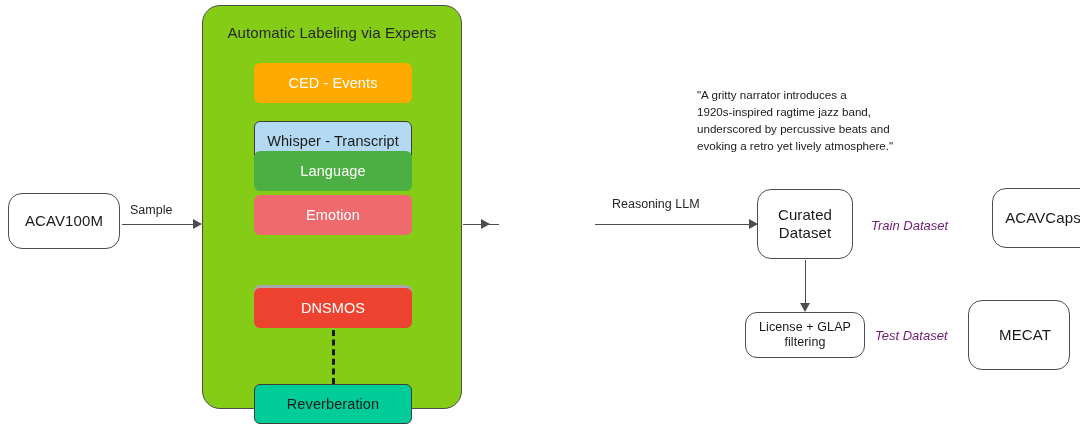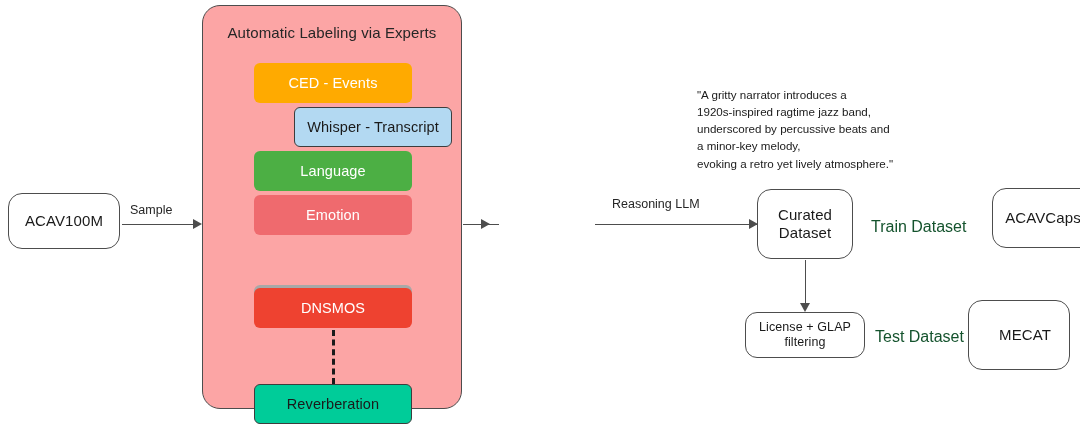--- a/index.html
+++ b/index.html
@@ -40,21 +40,21 @@
   
   #expert-container {
     position: absolute;
     left: 202px;
     top: 5px;
     width: 260px;
     height: 404px;
     box-sizing: border-box;
     border: 1.8px solid #4d4d4d;
     border-radius: 18px;
-    background: #fca5a5;
+    background: #84cc16;
   }
   #expert-title {
     position: absolute;
     left: 0;
     top: 18px;
     width: 100%;
     text-align: center;
     font-size: 15px;
     color: #262626;
     letter-spacing: .1px;
@@ -113,23 +113,24 @@
   }
 
   .edge-label {
     position: absolute;
     font-size: 12.5px;
     color: #262626;
     white-space: nowrap;
   }
   .side-label {
     position: absolute;
-    font-size: 16px;
-    color: #14532d;
+    font-size: 13px;
+    color: #701a75;
     white-space: nowrap;
+    font-style: italic;
   }
 
   
   #caption {
     position: absolute;
     left: 697px;
     top: 86px;
     width: 230px;
     font-size: 11.6px;
     line-height: 1.48;
@@ -151,21 +152,21 @@
   <div class="hline" style="left:122px; top:224px; width:72px;"></div>
   <div class="arrowhead-r" style="left:193px; top:219px;"></div>
   <div class="edge-label" style="left:130px; top:203px;">Sample</div>
 
   <div id="expert-container">
     <div id="expert-title">Automatic Labeling via Experts</div>
 
     <div class="pill" style="top: 57px; background: rgb(255, 170, 0); color: rgb(255, 255, 255);">
       <span>CED - Events</span>
     </div>
-    <div class="pill" style="top: 101px; background: rgb(179, 217, 242); color: rgb(26, 26, 26); border: 1.4px solid rgb(61, 61, 61); margin-left: 40px;">
+    <div class="pill" style="top: 115px; background: rgb(179, 217, 242); color: rgb(26, 26, 26); border: 1.4px solid rgb(61, 61, 61);">
       <span>Whisper - Transcript</span>
     </div>
     <div class="pill" style="top: 145px; background: rgb(76, 175, 68); color: rgb(255, 255, 255);">
       <span>Language</span>
     </div>
     <div class="pill" style="top: 189px; background: rgb(239, 106, 110); color: rgb(255, 255, 255);">
       <span>Emotion</span>
     </div>
     <div class="pill" style="top: 234px; background: rgb(168, 168, 168); color: rgb(255, 255, 255); margin-top: 45px;">
       <span>Speakers</span>
@@ -186,21 +187,20 @@
 
 
   <div class="hline" style="left:595px; top:224px; width:162px;"></div>
   <div class="arrowhead-r" style="left:749px; top:219px;"></div>
   <div class="edge-label" style="left:612px; top:197px;">Reasoning LLM</div>
 
   <div id="caption">
     <div>"A gritty narrator introduces a</div>
     <div>1920s-inspired ragtime jazz band,</div>
     <div>underscored by percussive beats and</div>
-    <div>a minor-key melody,</div>
     <div>evoking a retro yet lively atmosphere."</div>
   </div>
 
   <div class="node" id="curated-dataset" style="left:757px; top:189px; width:96px; height:70px; flex-direction:column;">
     <span>Curated</span>
     <span>Dataset</span>
   </div>
 
   <div class="vline" style="left:805px; top:260px; height:48px;"></div>
   <div class="arrowhead-d" style="left:800px; top:303px;"></div>

